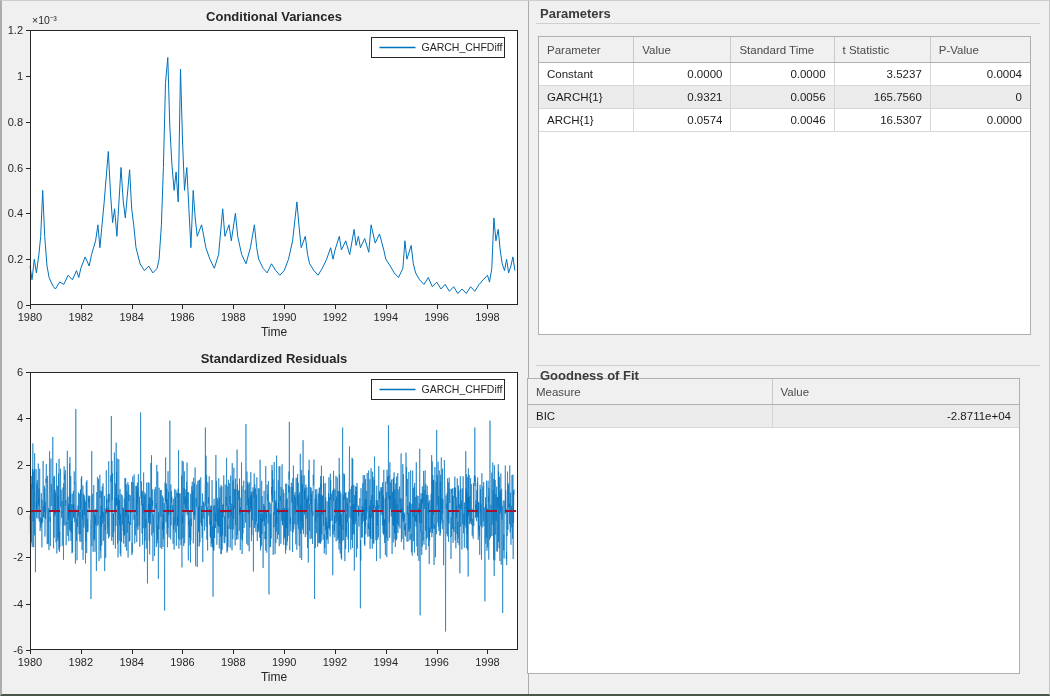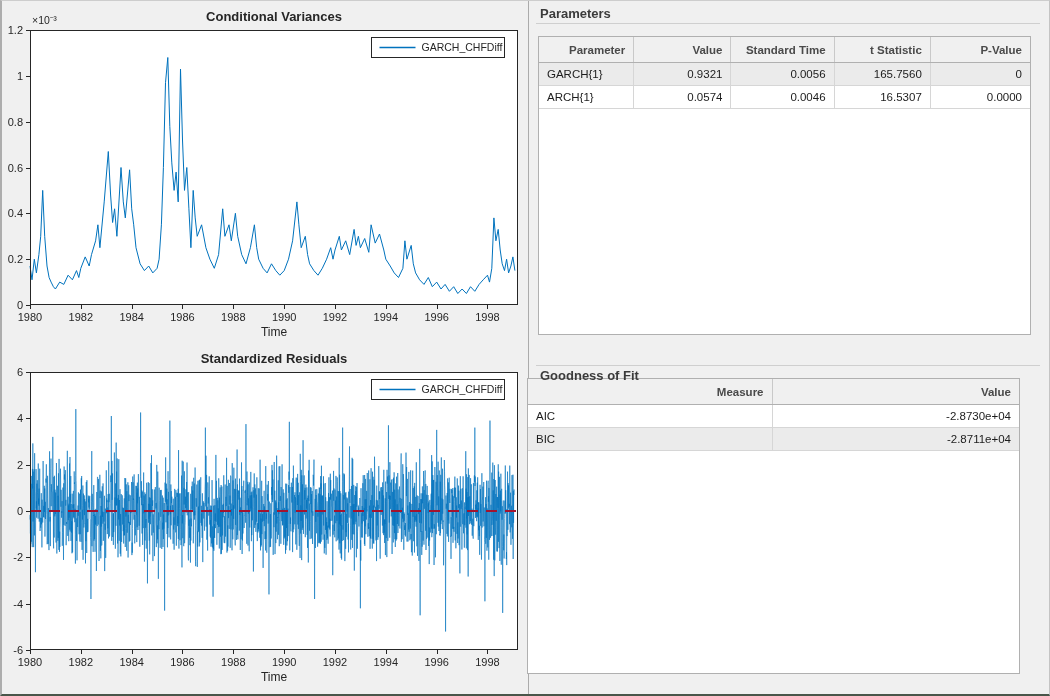--- a/index.html
+++ b/index.html
@@ -25,21 +25,21 @@
   svg .chart-title{font-size:13px;font-weight:bold;fill:#262626;}
   svg .ax-lbl{font-size:12px;fill:#262626;}
   svg .legend-txt{font-size:10.5px;fill:#262626;}
   svg .exp-lbl{font-size:10.5px;fill:#262626;}
 
   .sec-title{position:absolute;font-size:13px;font-weight:bold;color:#3b3b3b;z-index:2;}
   .sec-rule{position:absolute;height:1px;background:#cfcfcf;z-index:1;}
   .tblwrap{position:absolute;background:#ffffff;border:1px solid #b0b0b0;overflow:hidden;}
   table.grid{border-collapse:collapse;width:100%;table-layout:fixed;font-size:11.5px;color:#1c1c1c;}
   table.grid th{
-    background:#f0f0f0;color:#4a4a4a;font-weight:700;text-align:right;
+    background:#f0f0f0;color:#4a4a4a;font-weight:400;text-align:left;
     height:25px;padding:0 8px;
     border-right:1px solid #c9c9c9;border-bottom:1px solid #b0b0b0;
     overflow:hidden;white-space:nowrap;
   }
   table.grid th:last-child{border-right:none;}
   table.grid td{
     height:22px;padding:0 8px;background:#ffffff;
     border-right:1px solid #d6d6d6;border-bottom:1px solid #d6d6d6;
     overflow:hidden;white-space:nowrap;
   }
@@ -164,20 +164,27 @@
         <thead>
           <tr>
             <th>Parameter</th>
             <th>Value</th>
             <th>Standard Time</th>
             <th>t Statistic</th>
             <th>P-Value</th>
           </tr>
         </thead>
         <tbody>
+          <tr>
+            <td>Constant</td>
+            <td class="num">0.0000</td>
+            <td class="num">0.0000</td>
+            <td class="num">3.5237</td>
+            <td class="num">0.0004</td>
+          </tr>
           <tr class="alt">
             <td>GARCH{1}</td>
             <td class="num">0.9321</td>
             <td class="num">0.0056</td>
             <td class="num">165.7560</td>
             <td class="num">0</td>
           </tr>
           <tr>
             <td>ARCH{1}</td>
             <td class="num">0.0574</td>
@@ -199,24 +206,20 @@
           <col style="width: 49.7%;">
           <col style="width: 50.3%;">
         </colgroup>
         <thead>
           <tr>
             <th>Measure</th>
             <th>Value</th>
           </tr>
         </thead>
         <tbody>
-          <tr>
-            <td>AIC</td>
-            <td class="num">-2.8730e+04</td>
-          </tr>
           <tr class="alt">
             <td>BIC</td>
             <td class="num">-2.8711e+04</td>
           </tr>
         </tbody>
       </table>
   </div>
 </div>
 
 </body></html>

